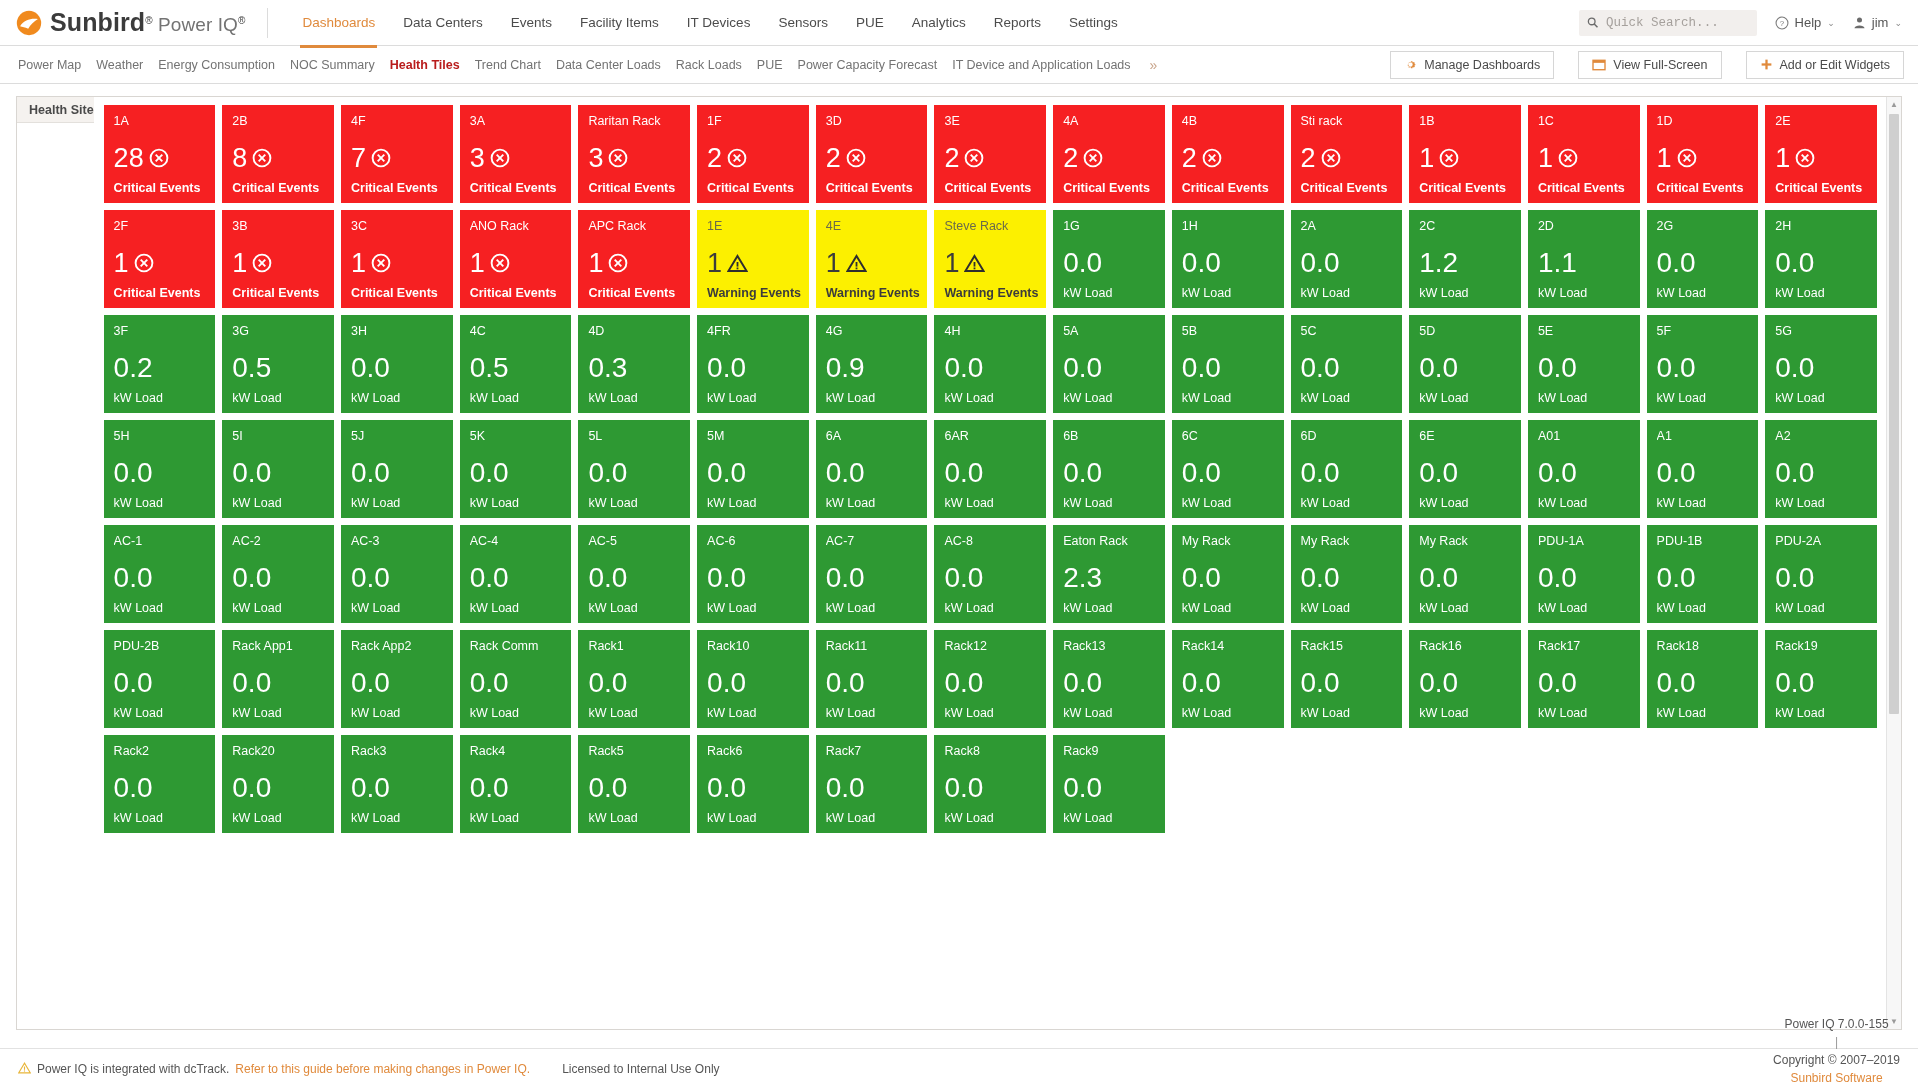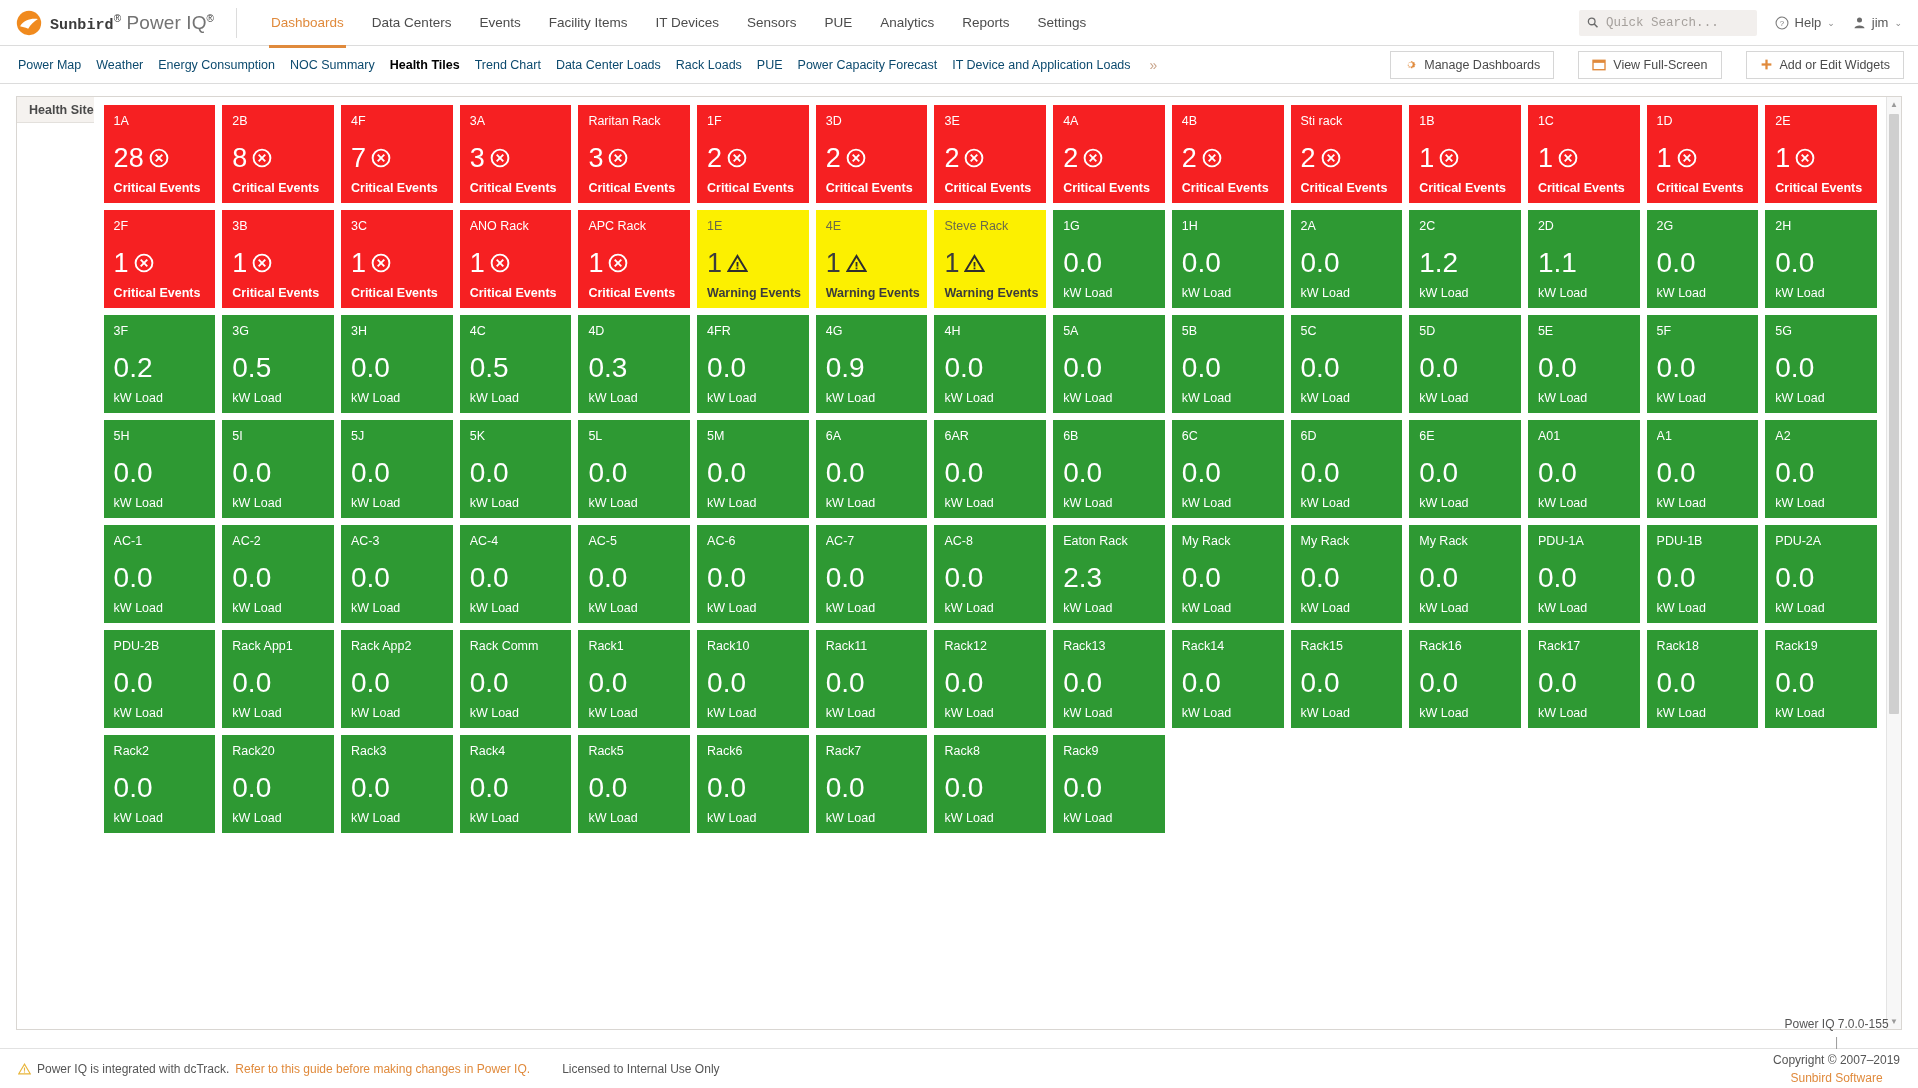--- a/index.html
+++ b/index.html
@@ -31,21 +31,21 @@
     width: 26px; height: 26px;
     margin-right: 8px;
     flex: 0 0 auto;
   }
   .brand-text {
     font-size: 19px;
     color: #3b3b3b;
     white-space: nowrap;
     letter-spacing: .1px;
   }
-  .brand-text .bold { font-weight: bold; font-family: Liberation Mono, monospace; font-size: 15px; }
+  .brand-text .bold { font-weight: bold; font-family: Liberation Sans, sans-serif; font-size: 25px; }
   .brand-text .reg { font-size: 10px; vertical-align: super; }
   .brand-text .light { font-weight: normal; color: #737373; font-family: "Liberation Sans", sans-serif; }
 
   .brand-sep {
     width: 1px; height: 30px; background: #dcdcdc;
   }
 
   .mainnav {
     display: flex; align-items: stretch;
     height: 50px;
@@ -99,23 +99,23 @@
   
   .dashbar {
     height: 38px;
     border-bottom: 1px solid #dcdcdc;
     display: flex; align-items: center;
     padding: 0 14px 0 18px;
     background: #fff;
   }
   .dashtabs { display: flex; align-items: center; gap: 15px; }
   .dashtab {
-    font-size: 12.5px; color: #0c4a6e; cursor: pointer; white-space: nowrap;
-  }
-  .dashtab.active { color: #000000; font-weight: bold; }
+    font-size: 12.5px; color: #737373; cursor: pointer; white-space: nowrap;
+  }
+  .dashtab.active { color: #b91c1c; font-weight: bold; }
   .dash-more { color: #c8a48a; font-size: 14px; cursor: pointer; padding-left: 4px;}
 
   .dashactions { margin-left: auto; display: flex; align-items: center; }
   .actbtn {
     height: 28px;
     border: 1px solid #d6d6d6;
     background: #fff;
     display: flex; align-items: center; gap: 7px;
     padding: 0 13px;
     font-size: 12.5px; color: #4a4a4a;
@@ -224,21 +224,21 @@
   .footer {
     position: absolute;
     left: 0; right: 0; bottom: 0;
     height: 40px;
     border-top: 1px solid #e2e2e2;
     background: #fff;
     display: flex; align-items: center;
     padding: 0 18px;
     font-size: 12px; color: #555;
   }
-  .footer-left { display: flex; align-items: center; gap: 6px; }
+  .footer-left { display: flex; gap: 6px; }
   .footer-left .lic { margin-left: 26px; color: #555; }
   .footer .link { color: #e08a3c; cursor: pointer; }
   .footer-right { margin-left: auto; display:flex; gap:4px; align-items:center;flex-direction:column; }
   .footer-right .sep { color: #999; }
   .warn-tri { display:inline-flex; }
 </style>
 </head>
 <body>
 
 <div class="topbar">

